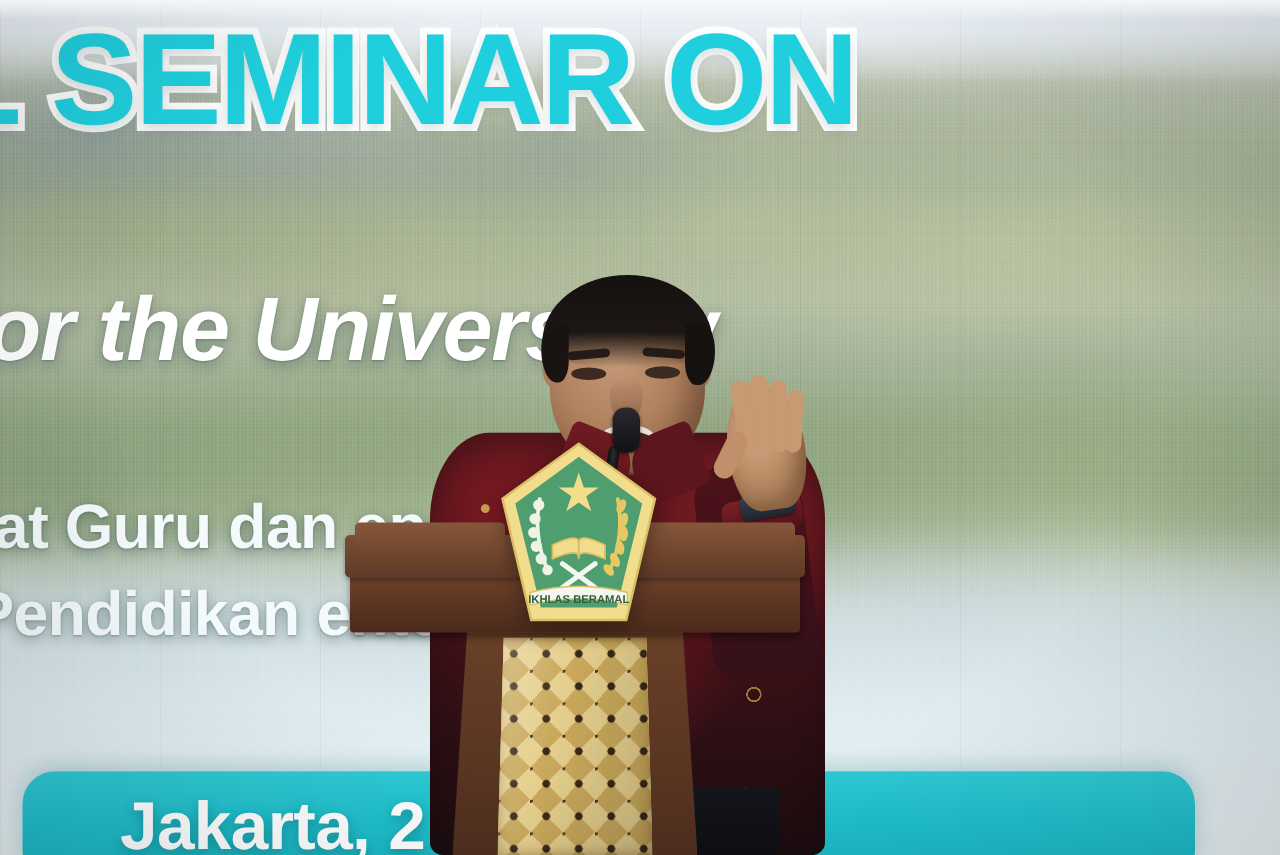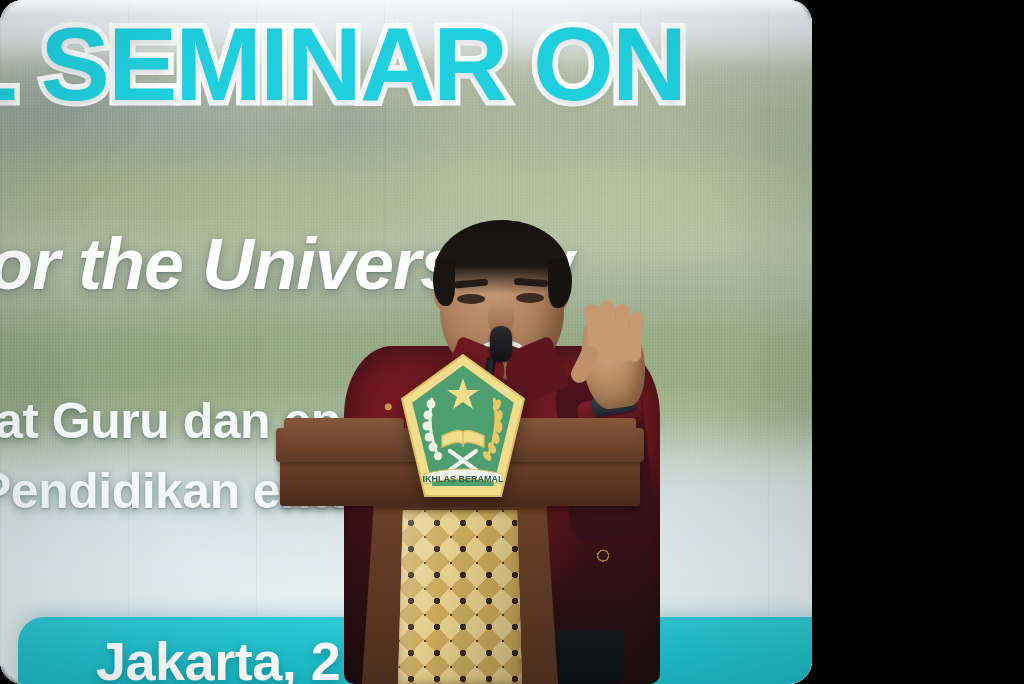--- a/index.html
+++ b/index.html
@@ -1,24 +1,23 @@
 <!DOCTYPE html>
 <html><head>
 <meta charset="utf-8">
 <title>Seminar Photo</title>
 <style>
   html,body{margin:0;padding:0;background:#000;}
   body{font-family:"Liberation Sans",sans-serif;}
 
   #stage{
     position:relative;
-    width:812px;height:684px;
+    width:1024px;height:684px;
     overflow:hidden;
     background:#b91c1c;
-    border-radius:23px;
   }
 
   
   .screen{position:absolute;inset:0;overflow:hidden;}
 
   
   .bg-base{
     position:absolute;inset:-4%;
     background:
       linear-gradient(to bottom,

